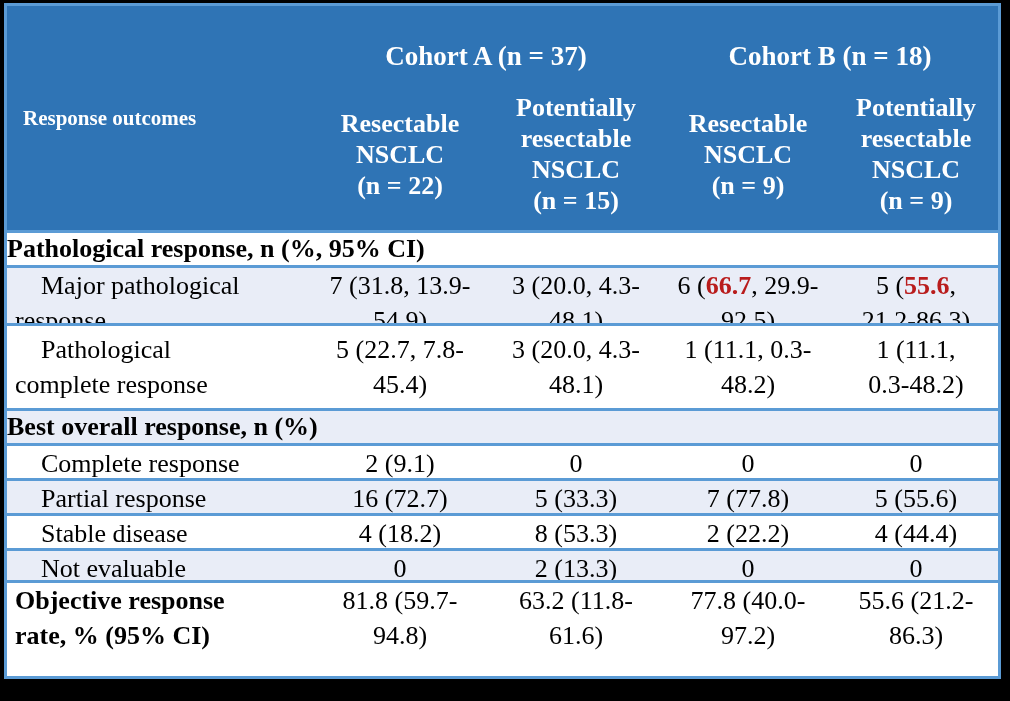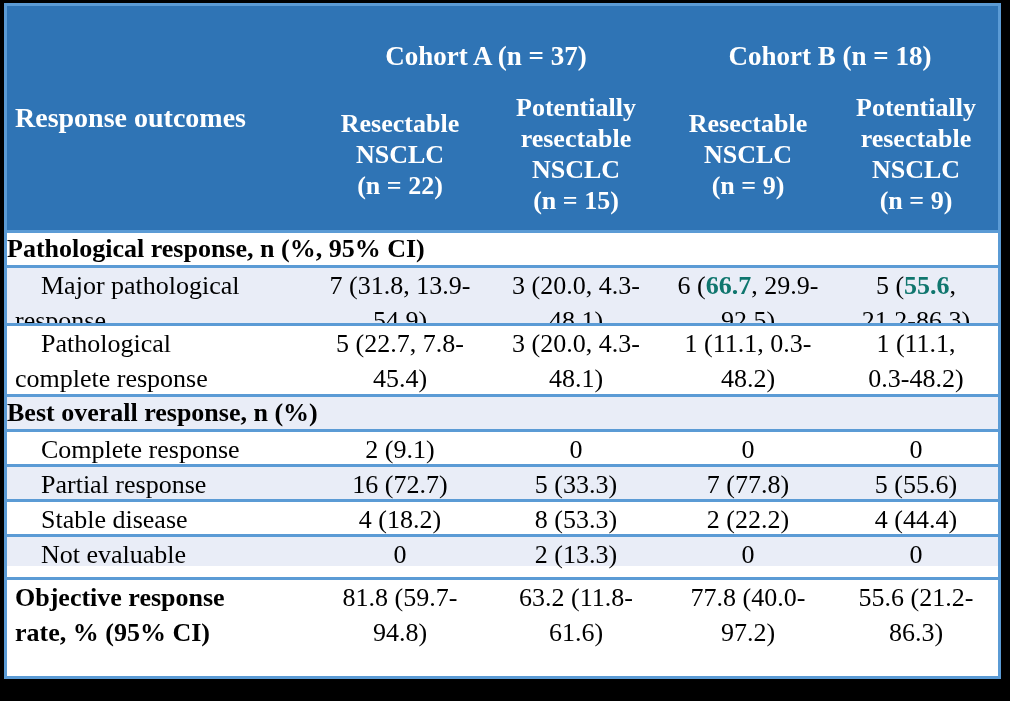--- a/index.html
+++ b/index.html
@@ -11,22 +11,22 @@
   .table-wrap{
     width:997px;height:676px;box-sizing:border-box;background:#fff;
     border:3px solid #5b9bd5;display:flex;flex-direction:column;overflow:hidden;
   }
   
   .theader{
     height:224px;flex:0 0 224px;background:#2f74b5;color:#fff;display:flex;
   }
   .h-left{
     width:303px;flex:0 0 303px;display:flex;align-items:center;
-    padding-left:8px;box-sizing:border-box;
-    font-weight:bold;font-size:28px;
+    padding-left:16px;box-sizing:border-box;
+    font-weight:bold;font-size:21px;
   }
   .h-right{flex:1;display:flex;flex-direction:column;}
   .cohort-row{height:72px;flex:0 0 72px;display:flex;align-items:center;padding-top:28px;box-sizing:border-box;}
   .cohort{font-weight:bold;font-size:27px;text-align:center;}
   .cohort-a{width:352px;flex:0 0 352px;}
   .cohort-b{width:336px;flex:0 0 336px;}
   .subcols{flex:1;display:flex;}
   .subcol{
     display:flex;align-items:center;justify-content:center;text-align:center;
     font-weight:bold;font-size:26px;line-height:31px;white-space:pre-line;
@@ -50,22 +50,22 @@
   }
   .cell.label{justify-content:flex-start;padding-left:8px;}
   .cell.label .lbl{display:block;}
   .cell.indent .lbl{text-indent:26px;}
   .cell.num{justify-content:center;text-align:center;}
   .section-label{
     grid-column:1 / span 5;font-weight:bold;padding-left:0;
     display:flex;align-items:center;white-space:normal;
   }
   .bold{font-weight:bold;}
-  .red{color:#0f766e;font-weight:bold;}
-  .h35{height:35px;} .h36{height:32px;} .h67{height:67px;margin-top:11px;} .h70{height:58px;} .h71{height:71px;}
+  .red{color:#b91c1c;font-weight:bold;}
+  .h35{height:35px;} .h36{height:32px;} .h67{height:67px;} .h70{height:58px;} .h71{height:85px;}
 </style>
 </head>
 <body>
 
 <div class="frame">
   <div class="table-wrap">
 
     <div class="theader">
       <div class="h-left">
         <span>Response outcomes</span>

